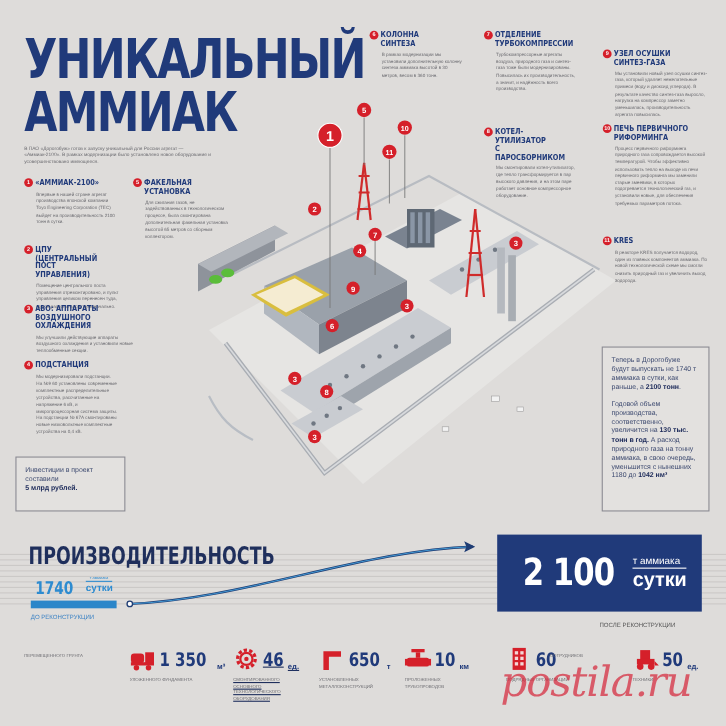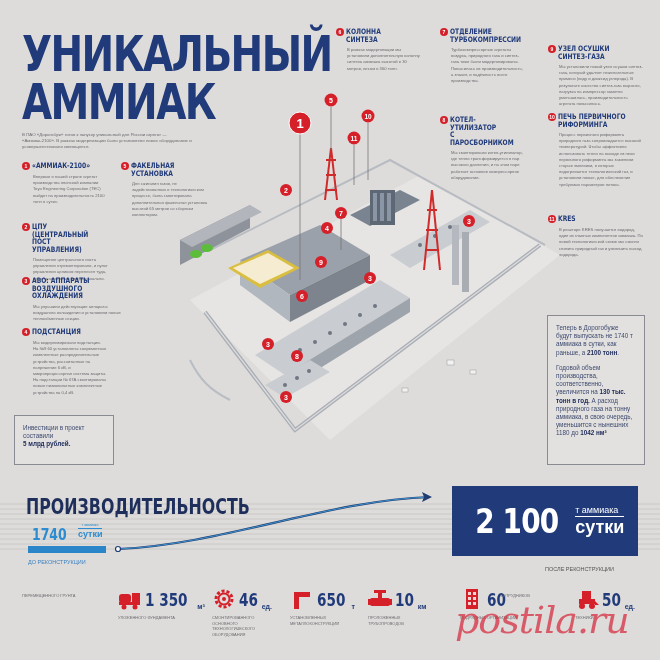--- a/index.html
+++ b/index.html
@@ -374,21 +374,21 @@
         <rect x="14" y="5" width="8" height="10" fill="#d5202a"></rect>
       <rect x="1" y="14" width="21" height="3" fill="#d5202a"></rect>
         <circle cx="6" cy="19" r="2.5" fill="#d5202a"></circle>
         <circle cx="17" cy="19" r="2.5" fill="#d5202a"></circle>
     </svg>
     <span class="stat-val">1 350</span>
       <span class="stat-unit">м³</span>
   </div>
   <div class="stat-label">уложенного фундамента</div>
 </div>
-<div class="stat" style="left:212px;">
+<div class="stat" style="left:212px;text-decoration:underline;">
   <div class="stat-row">
     <svg class="stat-icon" viewBox="0 0 24 22">
       <circle cx="12" cy="11" r="8" fill="none" stroke="#d5202a" stroke-width="3" stroke-dasharray="3 2"></circle>
       <circle cx="12" cy="11" r="5.5" fill="none" stroke="#d5202a" stroke-width="2"></circle>
         <circle cx="12" cy="11" r="2" fill="#d5202a"></circle>
     </svg>
     <span class="stat-val">46</span>
       <span class="stat-unit">ед.</span>
   </div>
   <div class="stat-label">смонтированного основного технологического оборудования</div>

